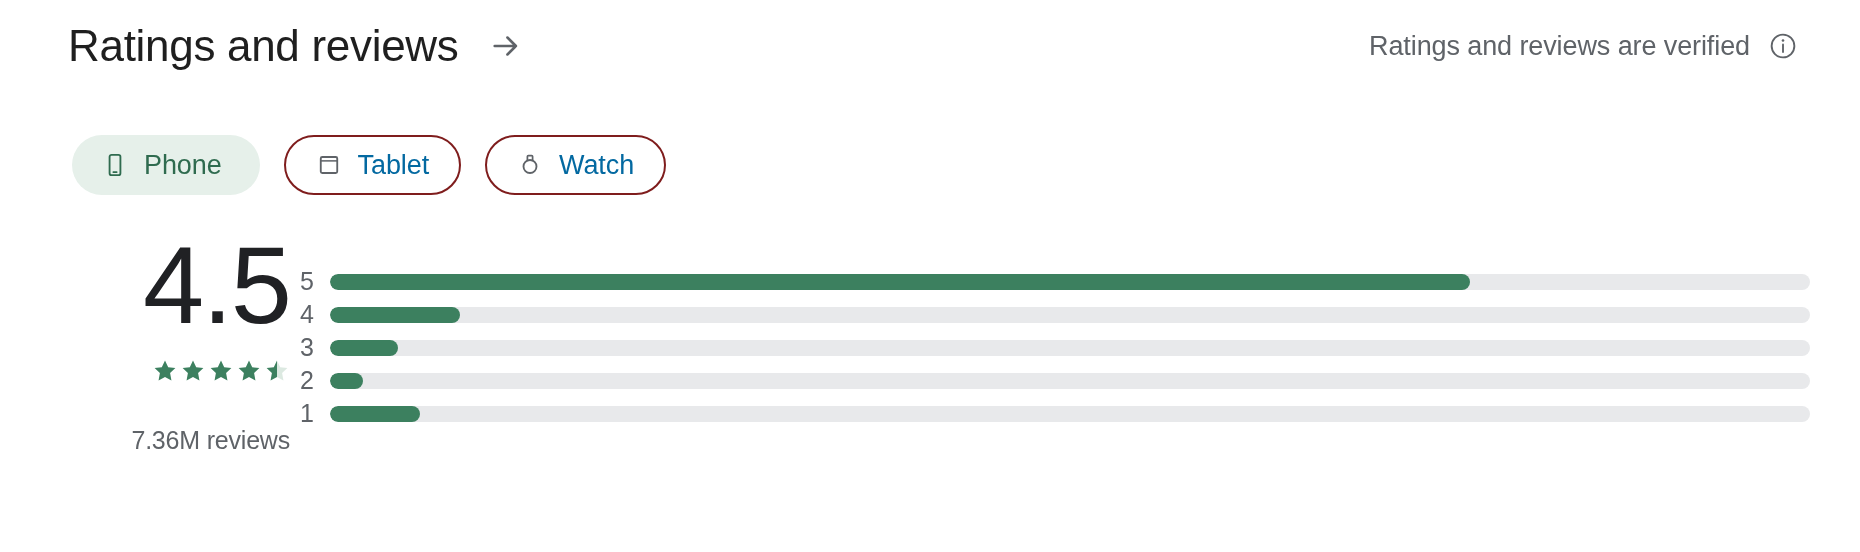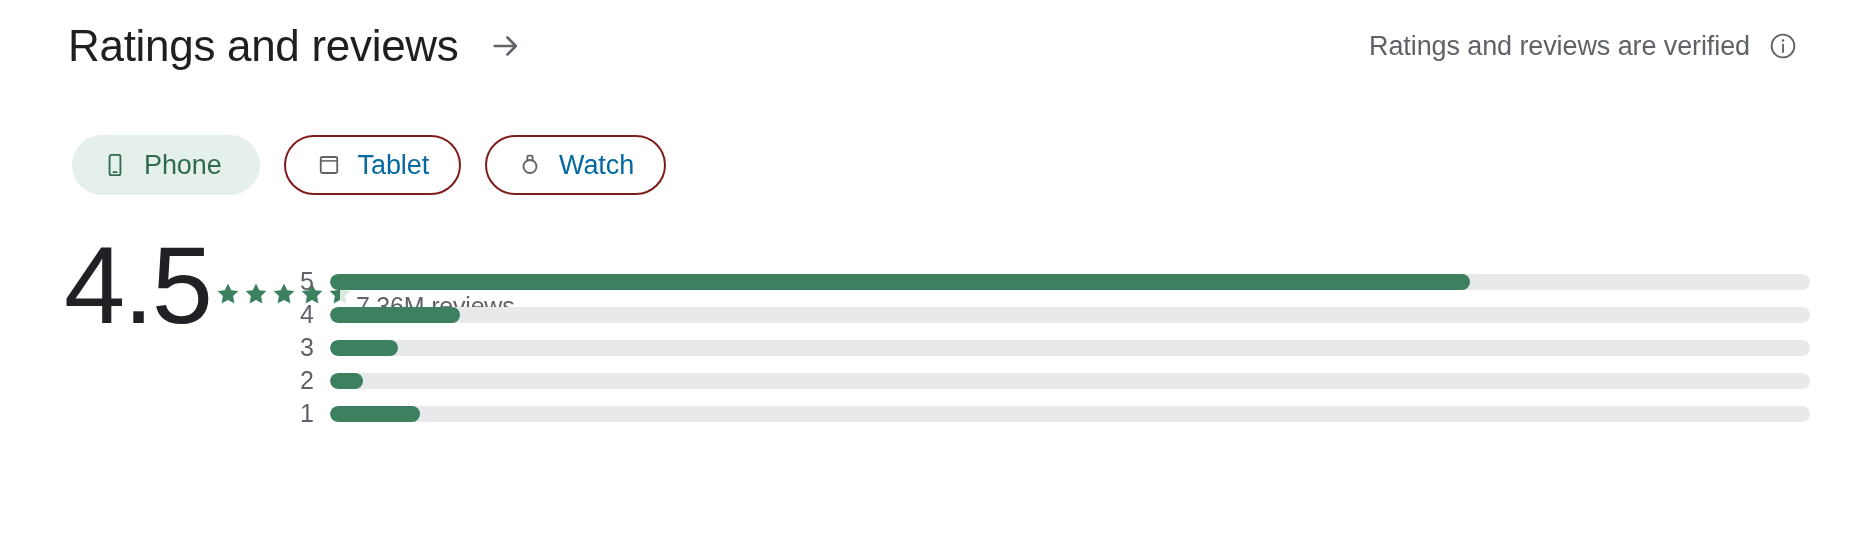--- a/index.html
+++ b/index.html
@@ -117,22 +117,22 @@
   }
   .chip.selected .chip-label { color: #2f6b4f; font-weight: 500; }
 
   
   .summary {
     position: absolute;
     left: 60px;
     top: 230px;
     width: 230px;
     display: flex;
-    flex-direction: row;
-    align-items: center;
+    flex-direction: column;
+    align-items: flex-end;
   }
   .score {
     font-size: 110px;
     font-weight: 400;
     line-height: 1;
     color: #202124;
     letter-spacing: -2px;
     margin-left: 4px;
   }
   .stars {

